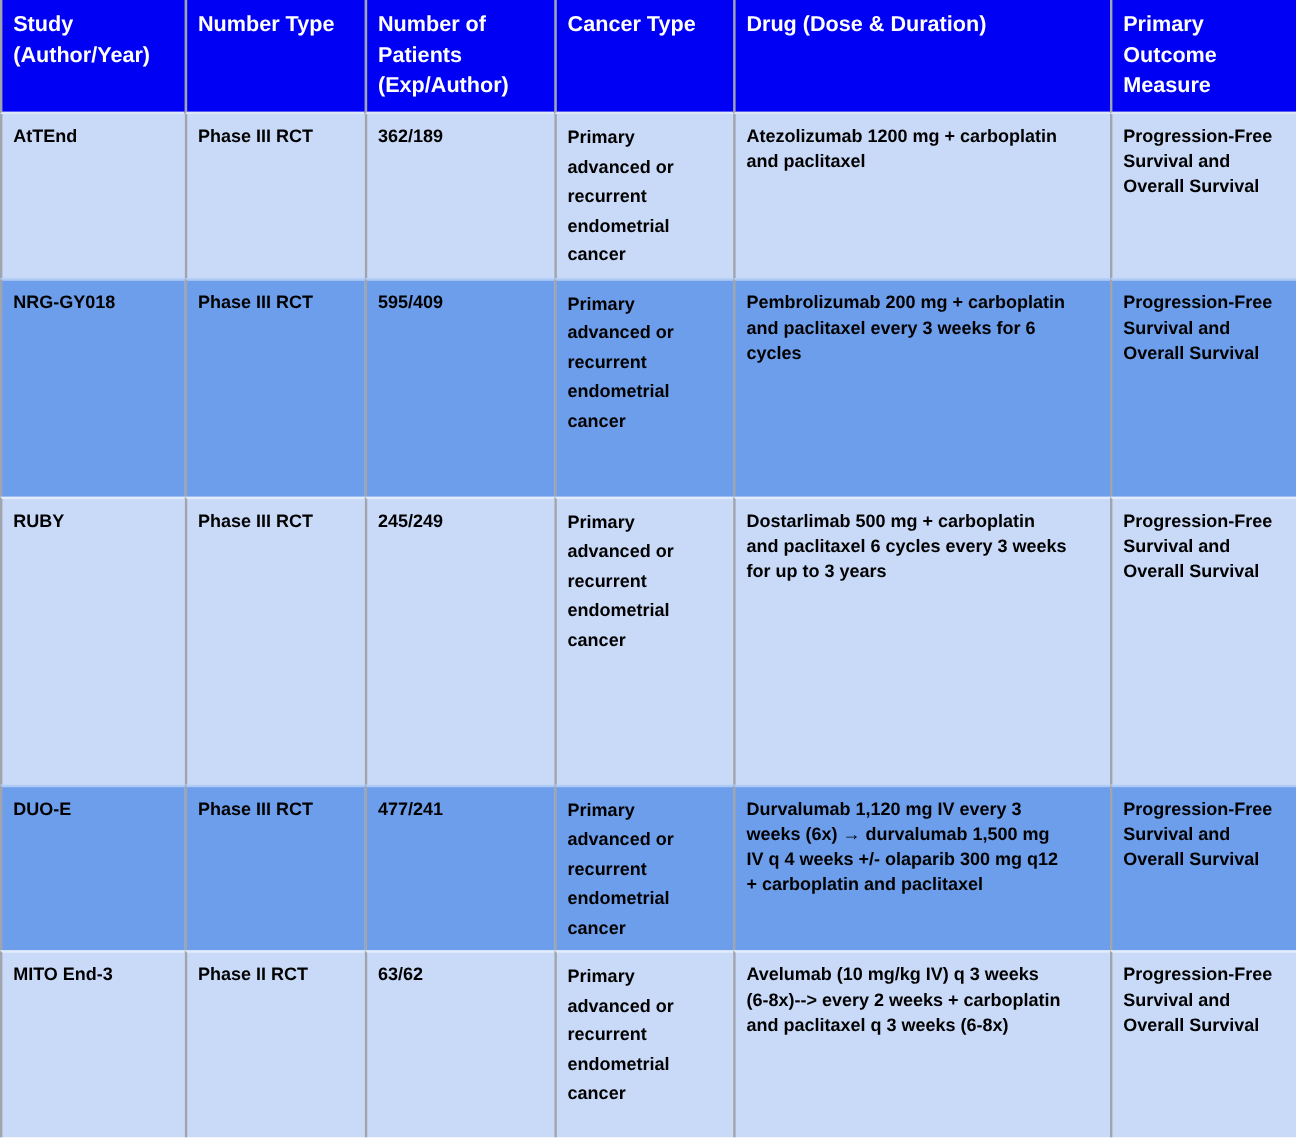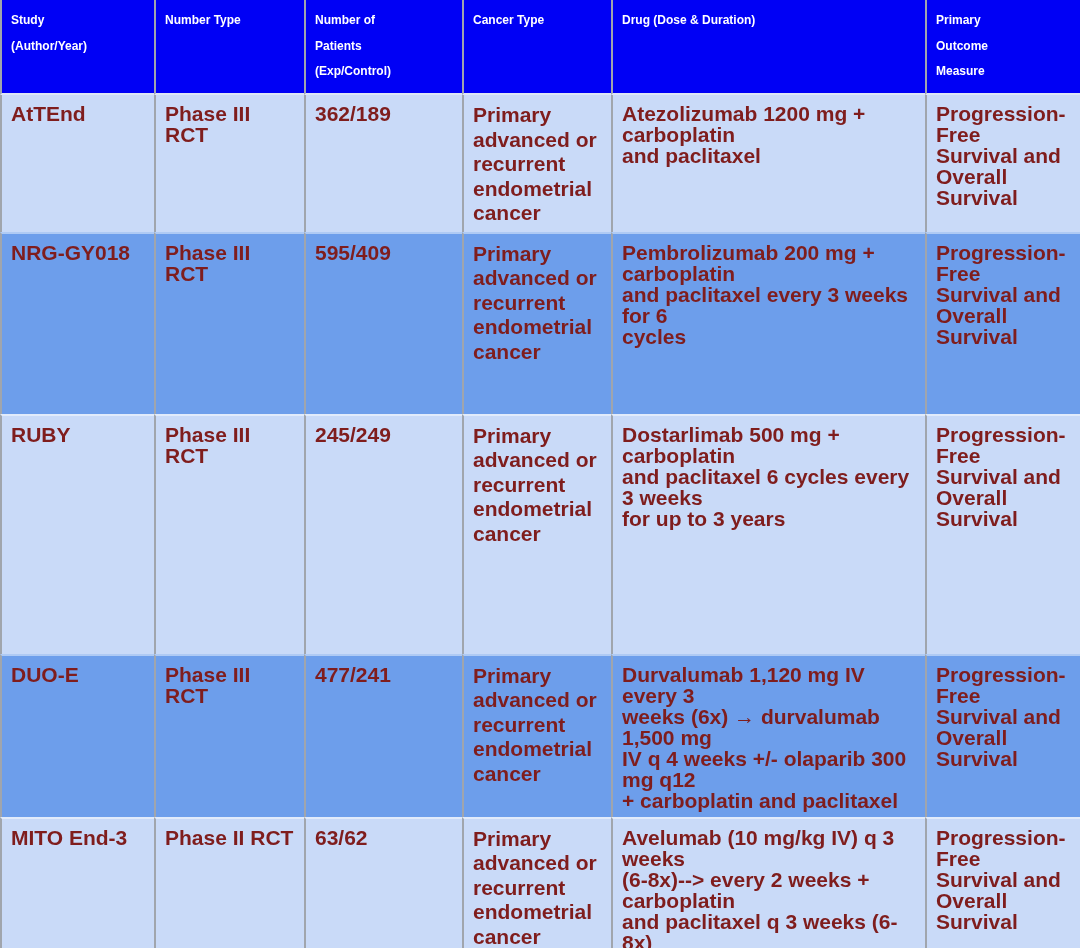--- a/index.html
+++ b/index.html
@@ -32,30 +32,30 @@
     vertical-align: top;
     text-align: left;
     border-left: 2px solid #A0A5AD;
     white-space: pre-line;
     overflow: hidden;
     font-weight: bold;
   }
   th {
     background: #0000F5;
     color: #FFFFFF;
-    font-size: 12px;
+    font-size: 18px;
     line-height: 25.5px;
     font-weight: bold;
     padding: 8px 9px 6px 9px;
     border-bottom: 2px solid #DDE6F6;
     height: 95px;
   }
   td {
-    color: #7f1d1d;
-    font-size: 21px;
+    color: #000000;
+    font-size: 15px;
     line-height: 21px;
     padding: 8px 9px 6px 9px;
   }
   tbody tr:not(:first-child) td {
     border-top: 2px solid rgba(255,255,255,0.45);
     margin-top: 47px;
   }
   tbody tr.shade-light  td { background: #C9DAF8; }
   tbody tr.shade-medium td { background: #6D9EEB; }
 
@@ -81,21 +81,21 @@
         <col class="c-drug">
         <col class="c-outcome">
     </colgroup>
     <thead>
       <tr>
         <th>Study
 (Author/Year)</th>
         <th>Number Type</th>
         <th>Number of
 Patients
-(Exp/Control)</th>
+(Exp/Author)</th>
         <th>Cancer Type</th>
         <th>Drug (Dose &amp; Duration)</th>
         <th>Primary
 Outcome
 Measure</th>
       </tr>
     </thead>
     <tbody>
       <tr class="shade-light">
         <td class="study">AtTEnd</td>

